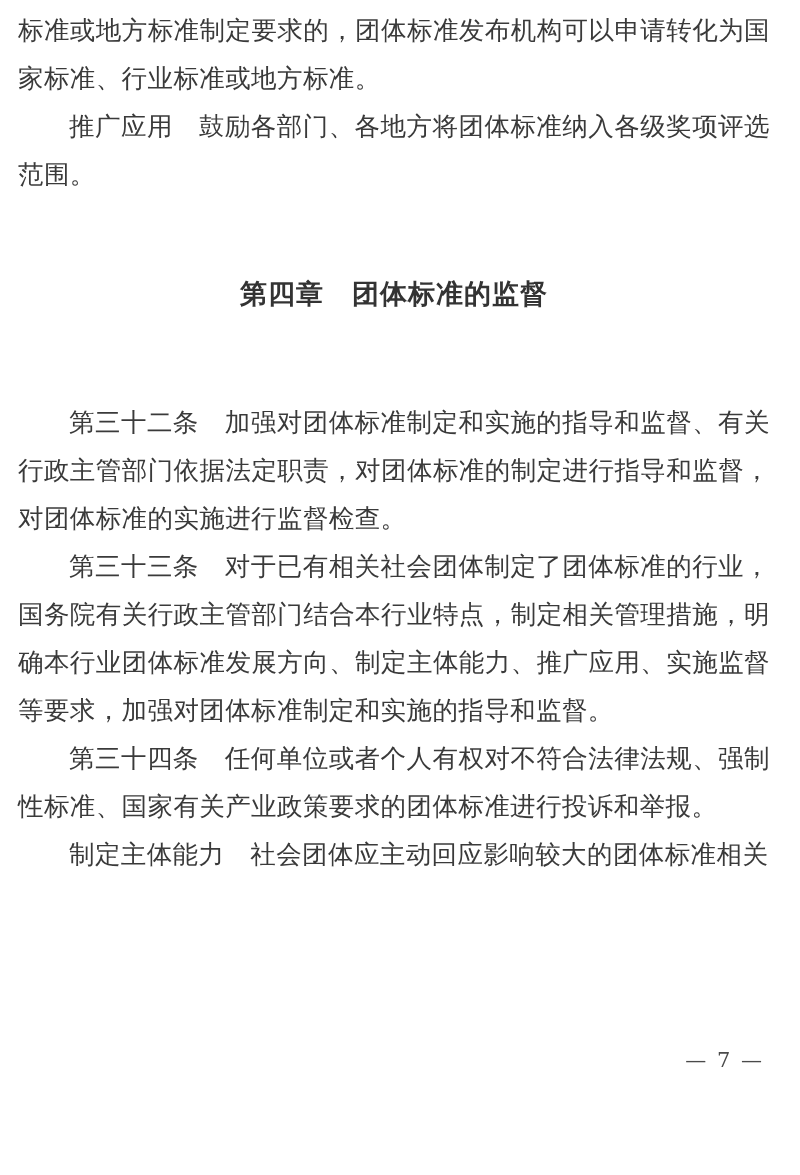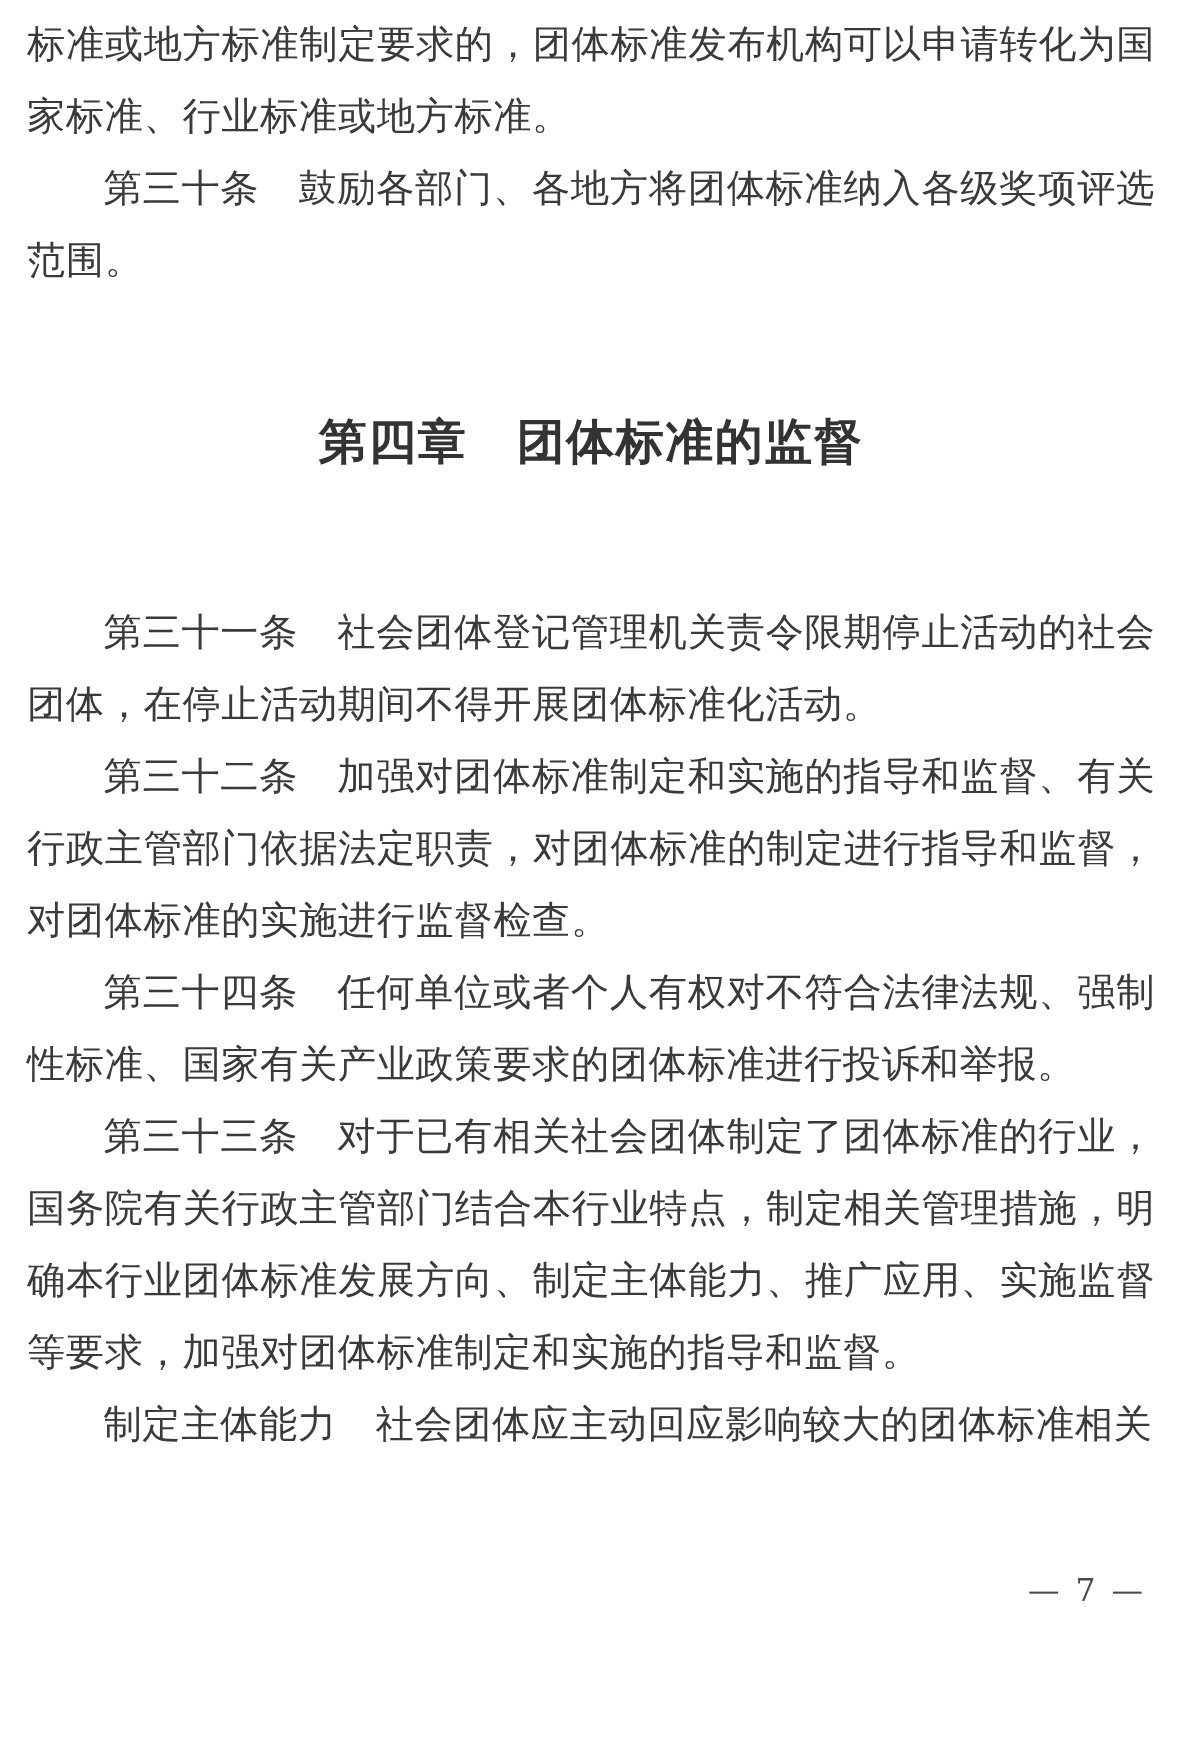--- a/index.html
+++ b/index.html
@@ -34,21 +34,21 @@
   .para {
     margin: 0;
     text-indent: 2em;
   }
   .para.cont {
     text-indent: 0;
   }
   .chapter-heading {
     margin: 0;
     text-align: center;
-    font-size: 32px;
+    font-size: 27px;
     font-weight: bold;
     letter-spacing: 1px;
     color: #333333;
   }
   .spacer-before-heading { height: 72px; }
   .spacer-after-heading { height: 80px; }
   .page-footer {
     position: absolute;
     right: 36px;
     bottom: 10px;
@@ -61,35 +61,34 @@
 </head>
 <body>
 
 <div id="page">
 
   <div class="doc-body">
 
     <p class="para cont">标准或地方标准制定要求的，团体标准发布机构可以申请转化为国家标准、行业标准或地方标准。</p>
 
 
-    <p class="para">第三十条　鼓励各部门、各地方将团体标准纳入各级奖项评选范围。</p>
+    <p class="para">推广应用　鼓励各部门、各地方将团体标准纳入各级奖项评选范围。</p>
 
     <div class="spacer-before-heading"></div>
 
     <h2 class="chapter-heading">第四章　团体标准的监督</h2>
 
     <div class="spacer-after-heading"></div>
 
-    <p class="para">第三十一条　社会团体登记管理机关责令限期停止活动的社会团体，在停止活动期间不得开展团体标准化活动。</p>
 
     <p class="para">第三十二条　加强对团体标准制定和实施的指导和监督、有关行政主管部门依据法定职责，对团体标准的制定进行指导和监督，对团体标准的实施进行监督检查。</p>
 
+    <p class="para">第三十三条　对于已有相关社会团体制定了团体标准的行业，国务院有关行政主管部门结合本行业特点，制定相关管理措施，明确本行业团体标准发展方向、制定主体能力、推广应用、实施监督等要求，加强对团体标准制定和实施的指导和监督。</p>
+
     <p class="para">第三十四条　任何单位或者个人有权对不符合法律法规、强制性标准、国家有关产业政策要求的团体标准进行投诉和举报。</p>
-
-    <p class="para">第三十三条　对于已有相关社会团体制定了团体标准的行业，国务院有关行政主管部门结合本行业特点，制定相关管理措施，明确本行业团体标准发展方向、制定主体能力、推广应用、实施监督等要求，加强对团体标准制定和实施的指导和监督。</p>
 
     <p class="para">制定主体能力　社会团体应主动回应影响较大的团体标准相关</p>
 
   </div>
 
   <div class="page-footer">— 7 —</div>
 
 </div>
 
 </body></html>

